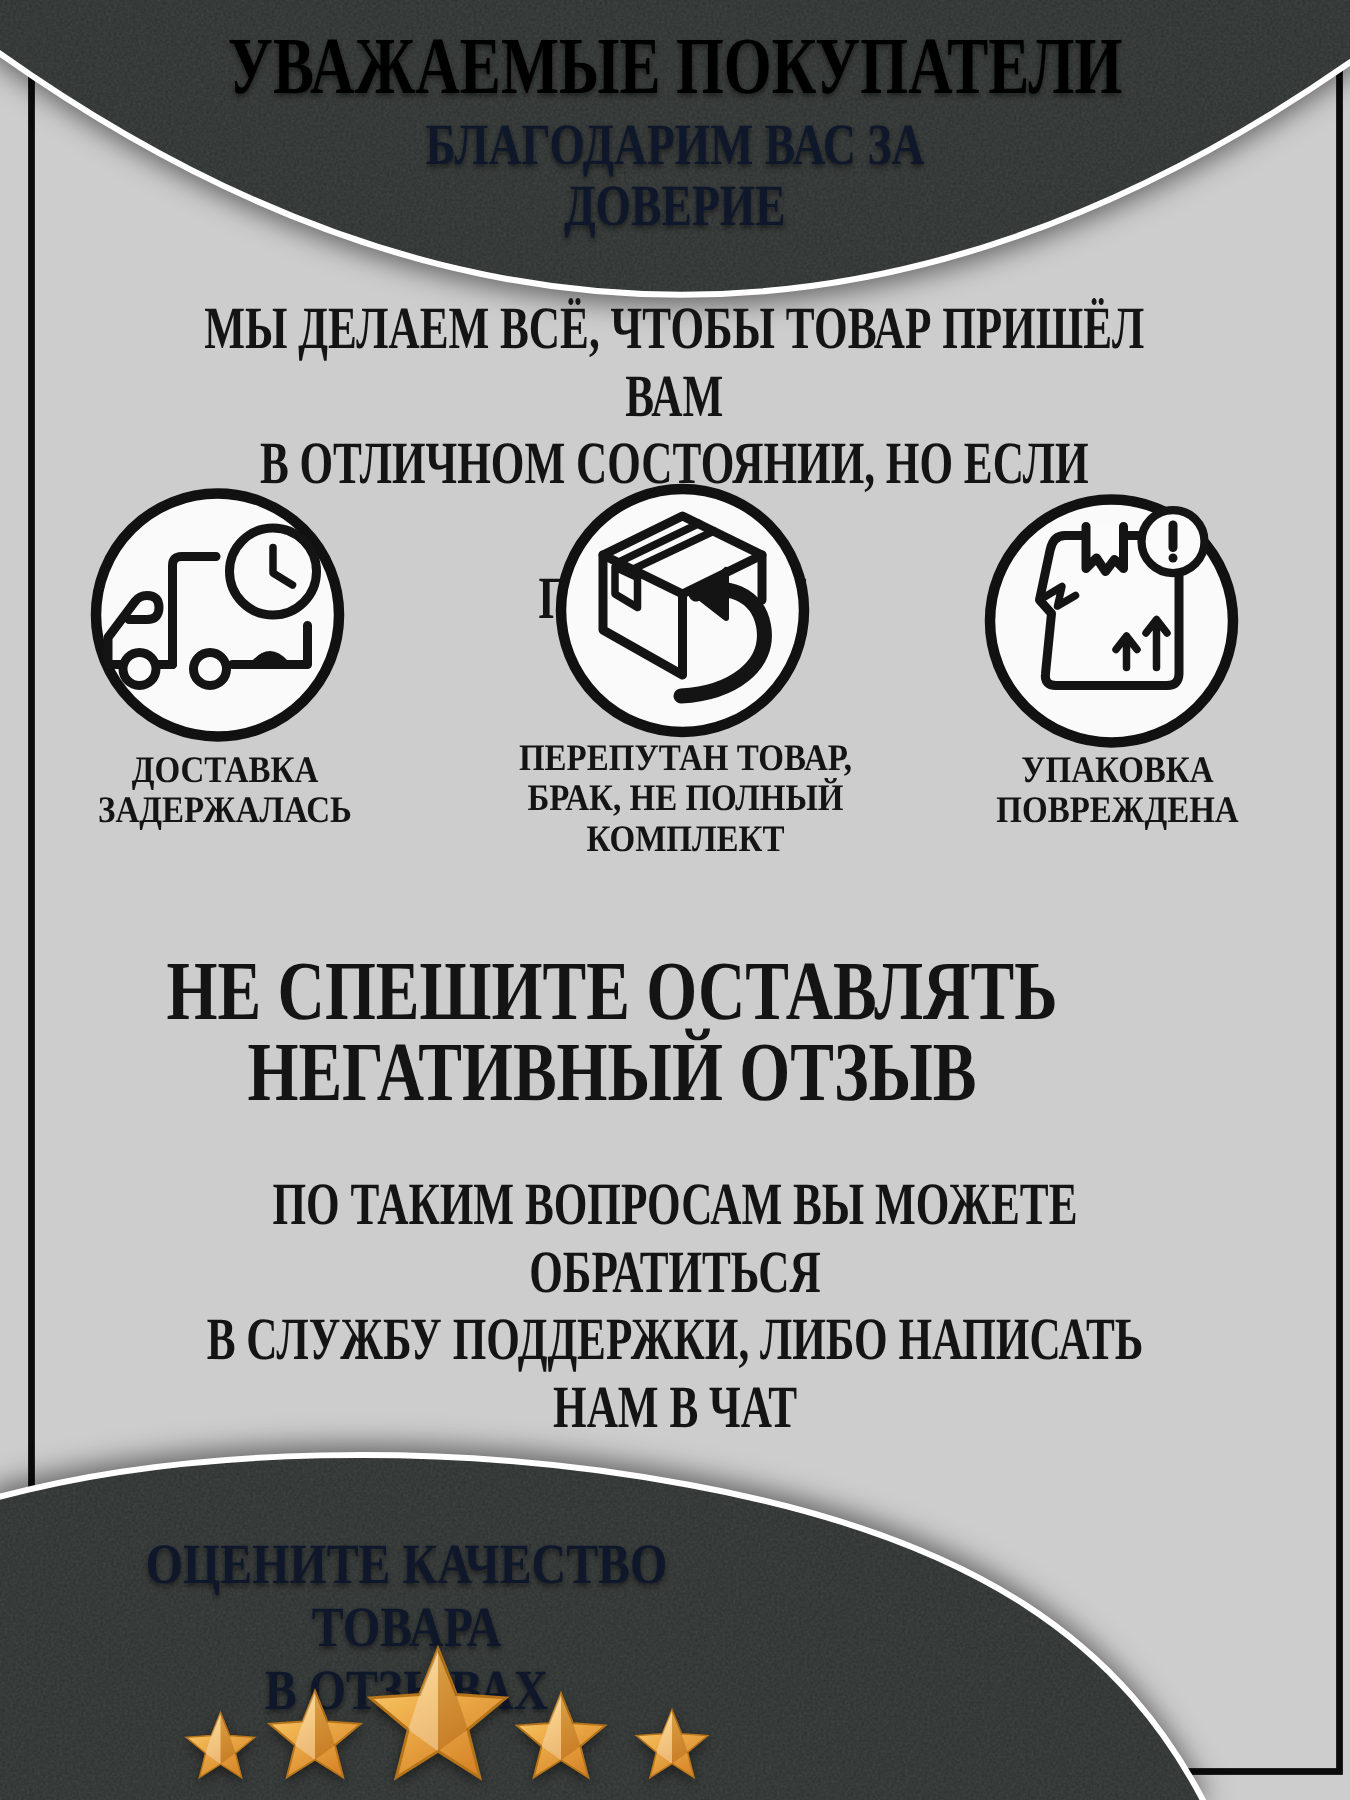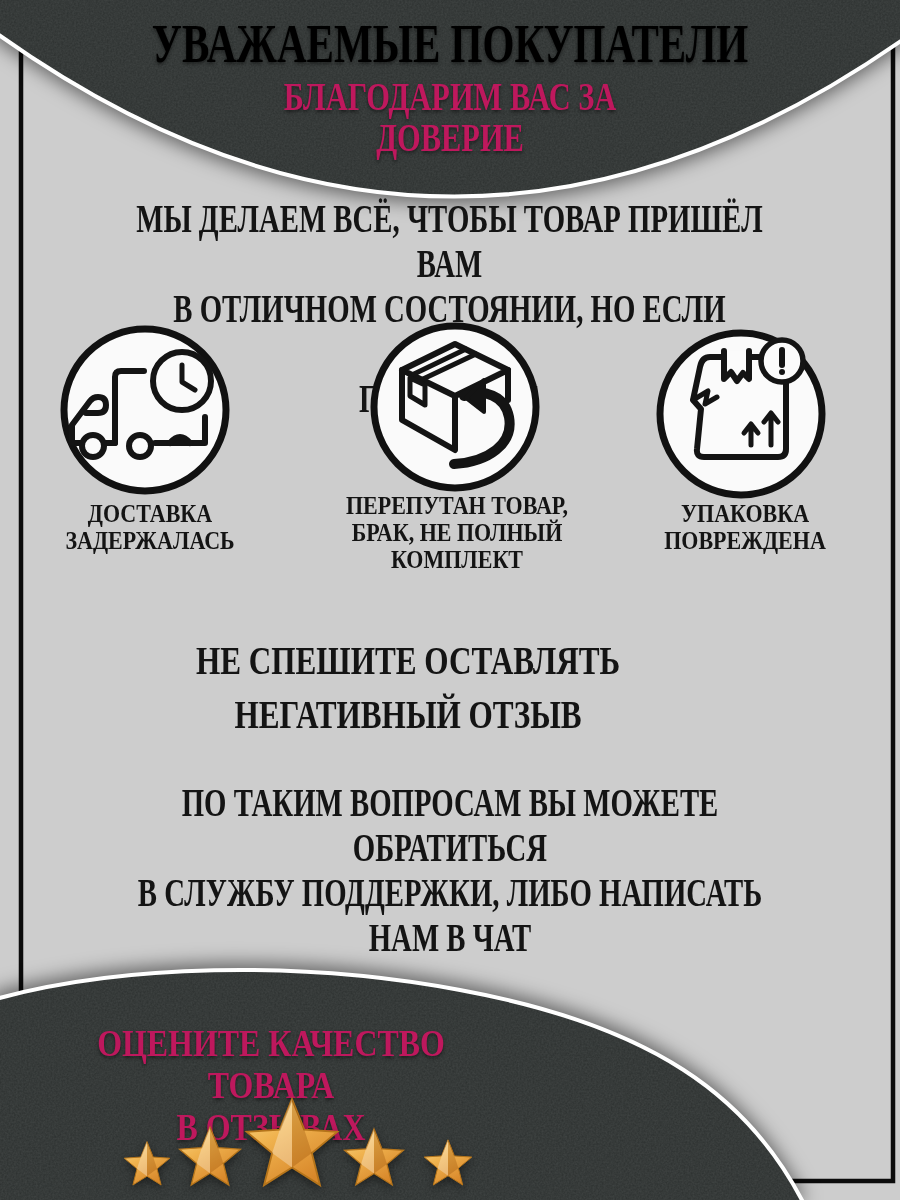--- a/index.html
+++ b/index.html
@@ -9,21 +9,21 @@
     font-family:"Liberation Serif","DejaVu Serif",serif;
   }
   svg{display:block;}
   .abs{position:absolute;}
   .tb{
     position:absolute;text-align:center;font-weight:700;
     color:#141414;line-height:1.2;
   }
   .sq{display:block;transform:scaleX(var(--sx,1));transform-origin:50% 50%;white-space:pre-line;}
   .gold{color:#000000;text-shadow:0 2px 4px rgba(0,0,0,.45);}
-  .light{color:#be185d;text-shadow:0 2px 4px rgba(0,0,0,.5);}
+  .light{color:#0f172a;text-shadow:0 2px 4px rgba(0,0,0,.5);}
   .icon-svg{position:absolute;}
   .ic-line{fill:none;stroke:#141414;stroke-width:6;stroke-linecap:round;stroke-linejoin:round;}
   .ic-line-thin{fill:none;stroke:#141414;stroke-width:5;stroke-linecap:round;stroke-linejoin:round;}
   .ic-fill-line{fill:#fbfbfb;stroke:#141414;stroke-width:6;stroke-linecap:round;stroke-linejoin:round;}
 </style>
 </head>
 <body>
 
 <div id="canvas">
 
@@ -115,21 +115,21 @@
   <div class="tb" style="left:257px;top:492px;width:400px;font-size:25px;line-height:27px;">
     <div class="sq" style="--sx:.88;">ПЕРЕПУТАН ТОВАР,
 БРАК, НЕ ПОЛНЫЙ
 КОМПЛЕКТ</div>
   </div>
   <div class="tb" style="left:545px;top:500px;width:400px;font-size:25px;line-height:27px;">
     <div class="sq" style="--sx:.88;">УПАКОВКА
 ПОВРЕЖДЕНА</div>
   </div>
 
-  <div class="tb" style="left:0;top:634px;width:816px;font-size:40px;line-height:54px;">
+  <div class="tb" style="left:0;top:634px;width:816px;font-size:56px;line-height:54px;">
     <div class="sq" style="--sx:.78;">НЕ СПЕШИТЕ ОСТАВЛЯТЬ
 НЕГАТИВНЫЙ ОТЗЫВ</div>
   </div>
 
   <div class="tb" style="left:0;top:780px;width:900px;font-size:40px;line-height:45px;">
     <div class="sq" style="--sx:.72;">ПО ТАКИМ ВОПРОСАМ ВЫ МОЖЕТЕ ОБРАТИТЬСЯ
 В СЛУЖБУ ПОДДЕРЖКИ, ЛИБО НАПИСАТЬ
 НАМ В ЧАТ</div>
   </div>
 

